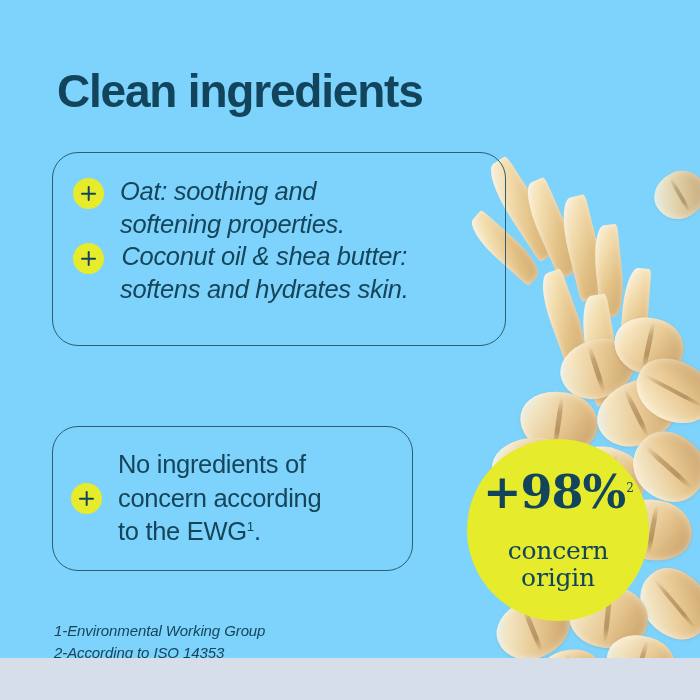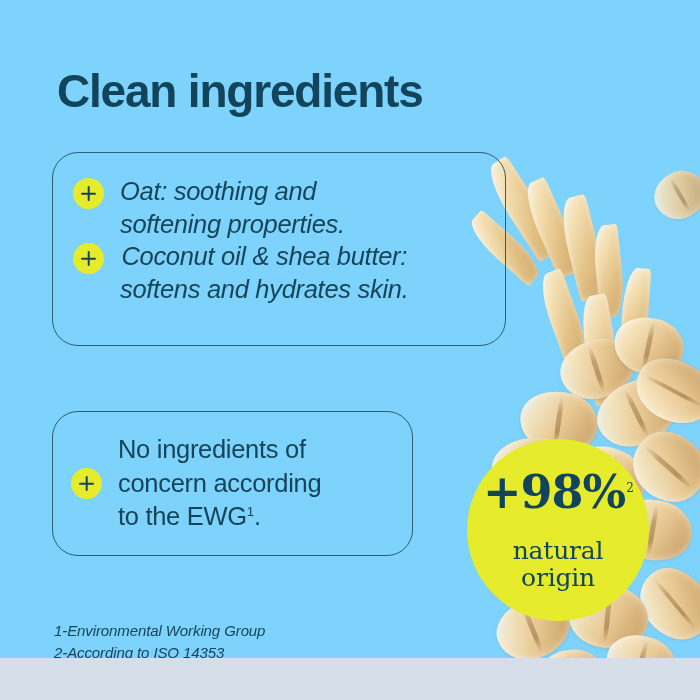--- a/index.html
+++ b/index.html
@@ -96,21 +96,21 @@
   .card-one {
     left: 52px;
     top: 152px;
     width: 454px;
     height: 194px;
     padding: 22px 20px 20px 20px;
     font-style: italic;
   }
   .card-two {
     left: 52px;
-    top: 411px;
+    top: 426px;
     width: 361px;
     height: 145px;
     padding: 24px 18px;
   }
 
   .bullet-row {
     display: flex;
     align-items: flex-start;
     gap: 16px;
   }
@@ -279,21 +279,21 @@
     <div class="bullet-row">
       <span class="plus-badge"></span>
       <span class="bullet-text"><span>No ingredients of
 concern according
 to the EWG</span><sup>1</sup><span>.</span></span>
     </div>
   </div>
 
   <div class="origin-badge">
     <div class="origin-pct"><span>+98%</span><sup>2</sup></div>
-    <div class="origin-sub">natural
+    <div class="origin-sub">concern
 origin</div>
   </div>
 
   <div class="footnotes">
     <div>1-Environmental Working Group</div>
     <div>2-According to ISO 14353</div>
   </div>
 
 </div>
 

